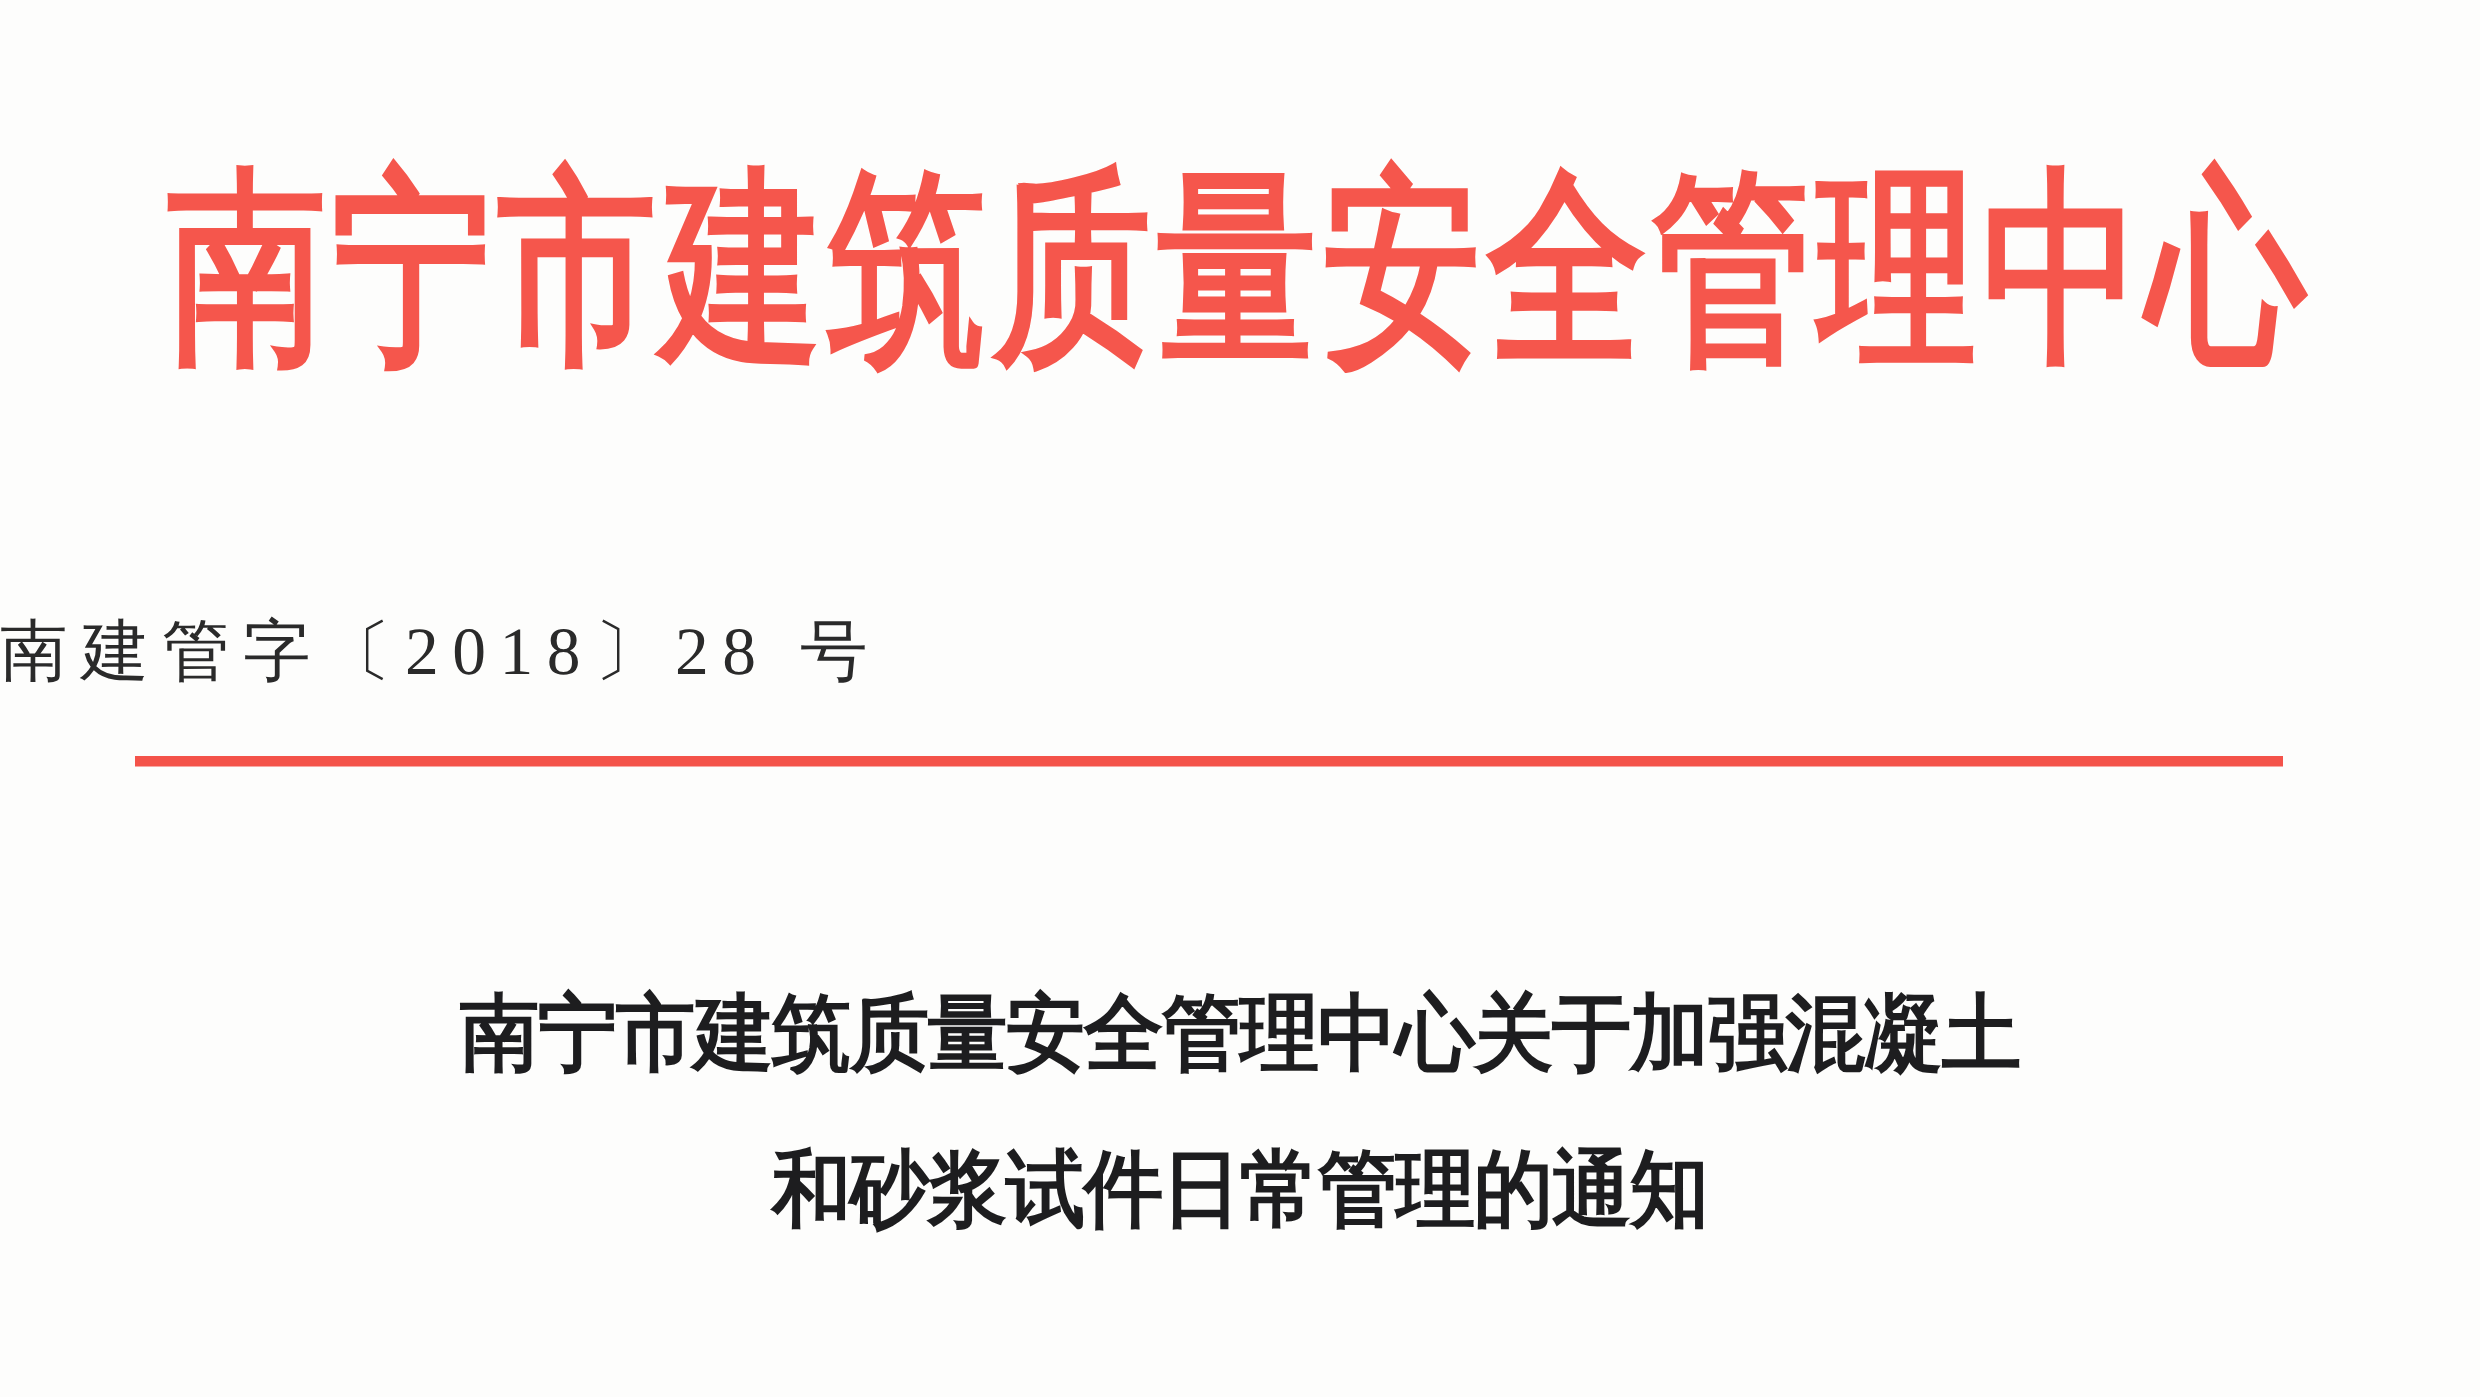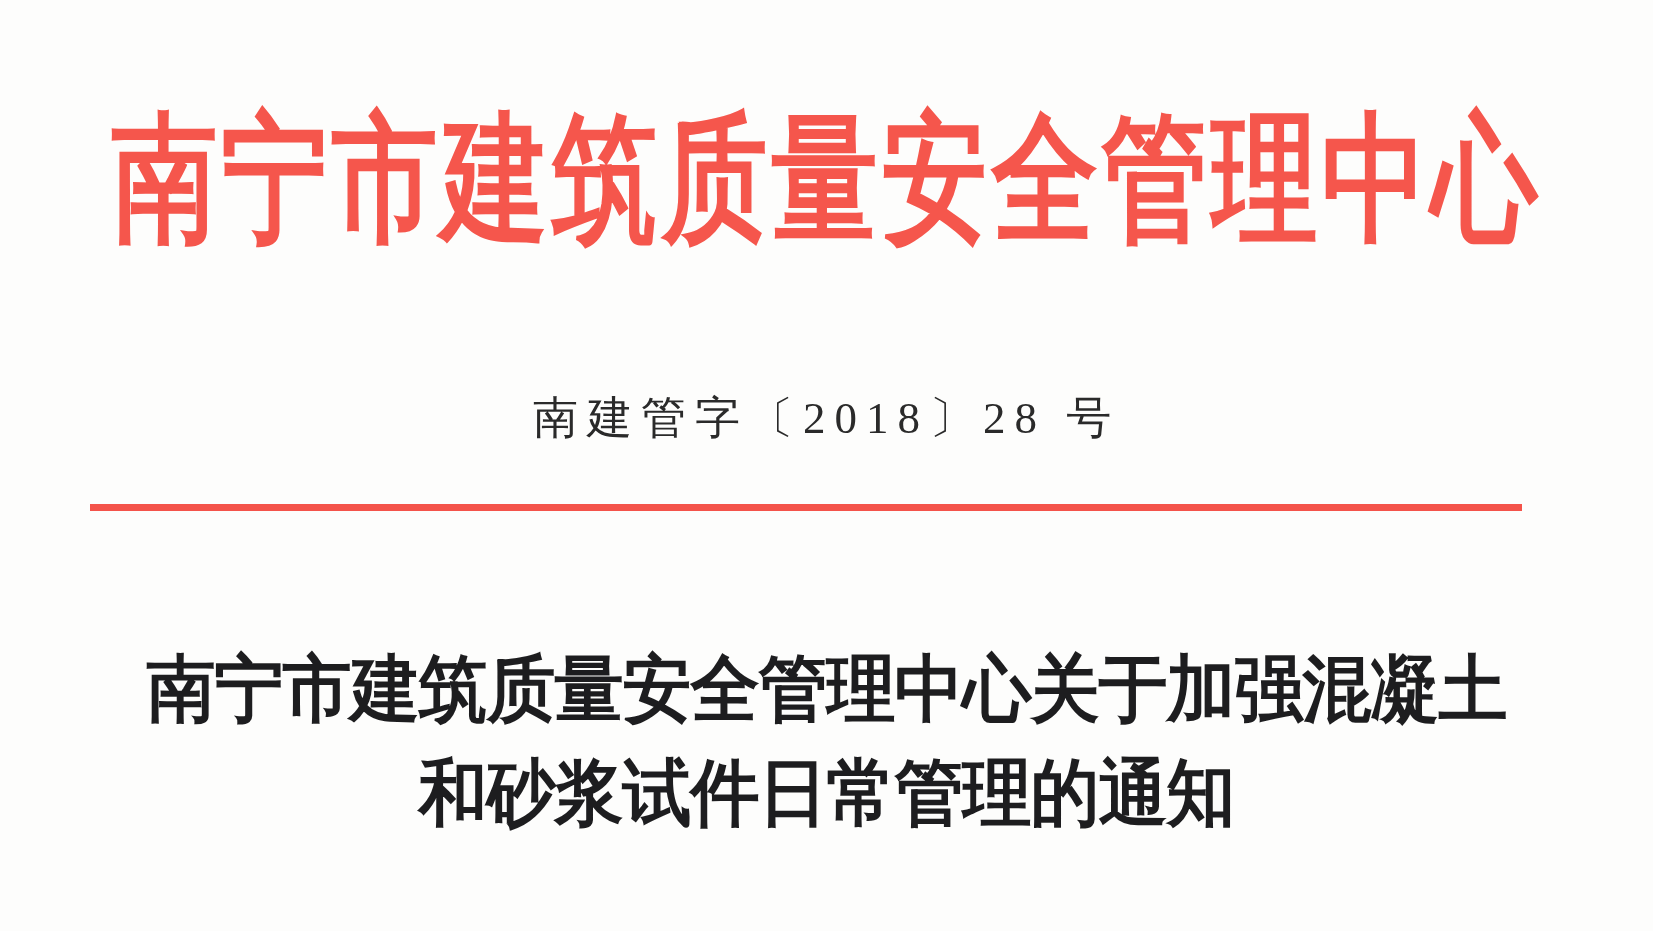--- a/index.html
+++ b/index.html
@@ -33,23 +33,22 @@
     font-size: 106px;
     font-weight: 700;
     letter-spacing: 4px;
     white-space: nowrap;
     transform: scaleY(1.32);
     transform-origin: top center;
     font-family: "Liberation Serif", "DejaVu Serif", serif;
   }
   .doc-number {
     position: absolute;
-    top: 388px;
+    top: 404px;
     left: 0; right: 0;
-    text-align: center;
     color: var(--docnum-black);
     font-size: 45px;
     font-weight: 400;
     letter-spacing: 9px;
     white-space: nowrap;
     font-family: "Liberation Serif", "DejaVu Serif", serif;
   }
   .red-rule {
     position: absolute;
     top: 504px;
@@ -58,21 +57,21 @@
     height: 7px;
     background: var(--rule-red);
     border: none;
   }
   .main-title {
     position: absolute;
     top: 638px;
     left: 0; right: 0;
     text-align: center;
     color: var(--title-black);
-    font-size: 69px;
+    font-size: 53px;
     font-weight: 900;
     line-height: 104px;
     letter-spacing: -1px;
     font-family: "Liberation Serif", "DejaVu Serif", serif;
   }
   .main-title .line {
     display: block;
     white-space: nowrap;
     transform: scaleY(1.06);
   }

